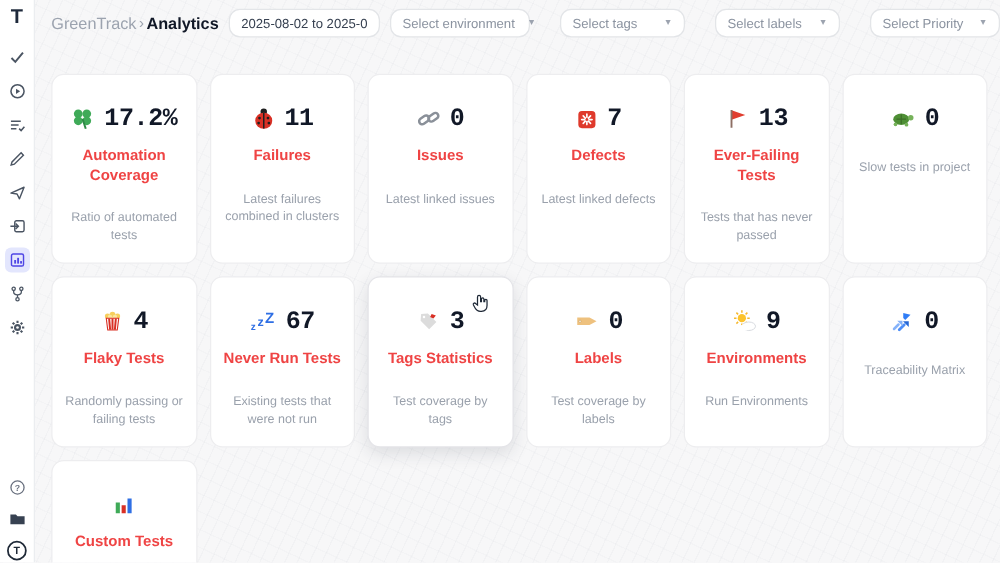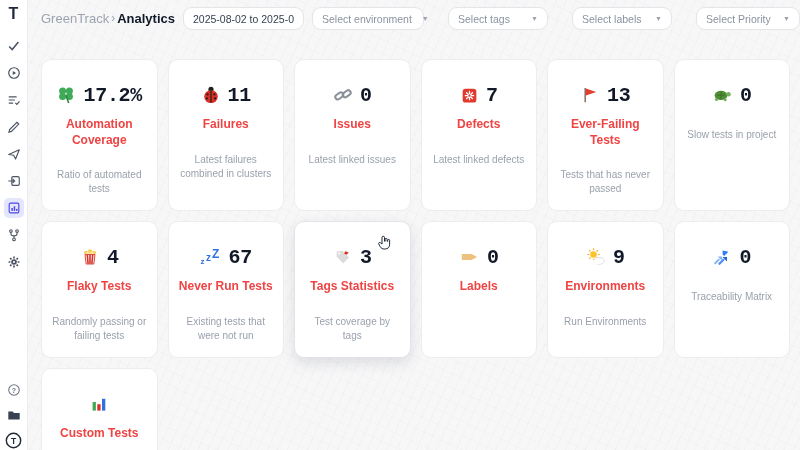--- a/index.html
+++ b/index.html
@@ -358,20 +358,21 @@
         <div class="card-top">
           <span class="card-icon">
             <svg width="21" height="20" viewBox="0 0 21 20">
               <path d="M2.8 7h9.8l5.6 3-5.6 3H2.8z" fill="#eec17e"></path>
               <circle cx="5" cy="10" r="0.9" fill="#fff" stroke="#caa05e" stroke-width="0.5"></circle>
             </svg>
           </span>
           <span class="card-value">0</span>
         </div>
         <div class="card-title">Labels</div>
+        <div class="card-desc">Test coverage by labels</div>
       </div>
       <div class="card">
         <div class="card-top">
           <span class="card-icon">
             <svg width="20" height="20" viewBox="0 0 20 20">
               <g stroke="#f5b82e" stroke-width="1.2">
                 <path d="M7.5 1.2v2M7.5 11.8v2M1.2 7.5h2M11.8 7.5h2M3.1 3.1l1.4 1.4M10.5 10.5l1.4 1.4M11.9 3.1l-1.4 1.4M4.5 10.5l-1.4 1.4"></path>
               </g>
               <circle cx="7.5" cy="7.5" r="3.3" fill="#fcc32c"></circle>
               <ellipse cx="13" cy="14" rx="5.4" ry="3.4" fill="#fff" stroke="#d8dbe0" stroke-width="0.8"></ellipse>

